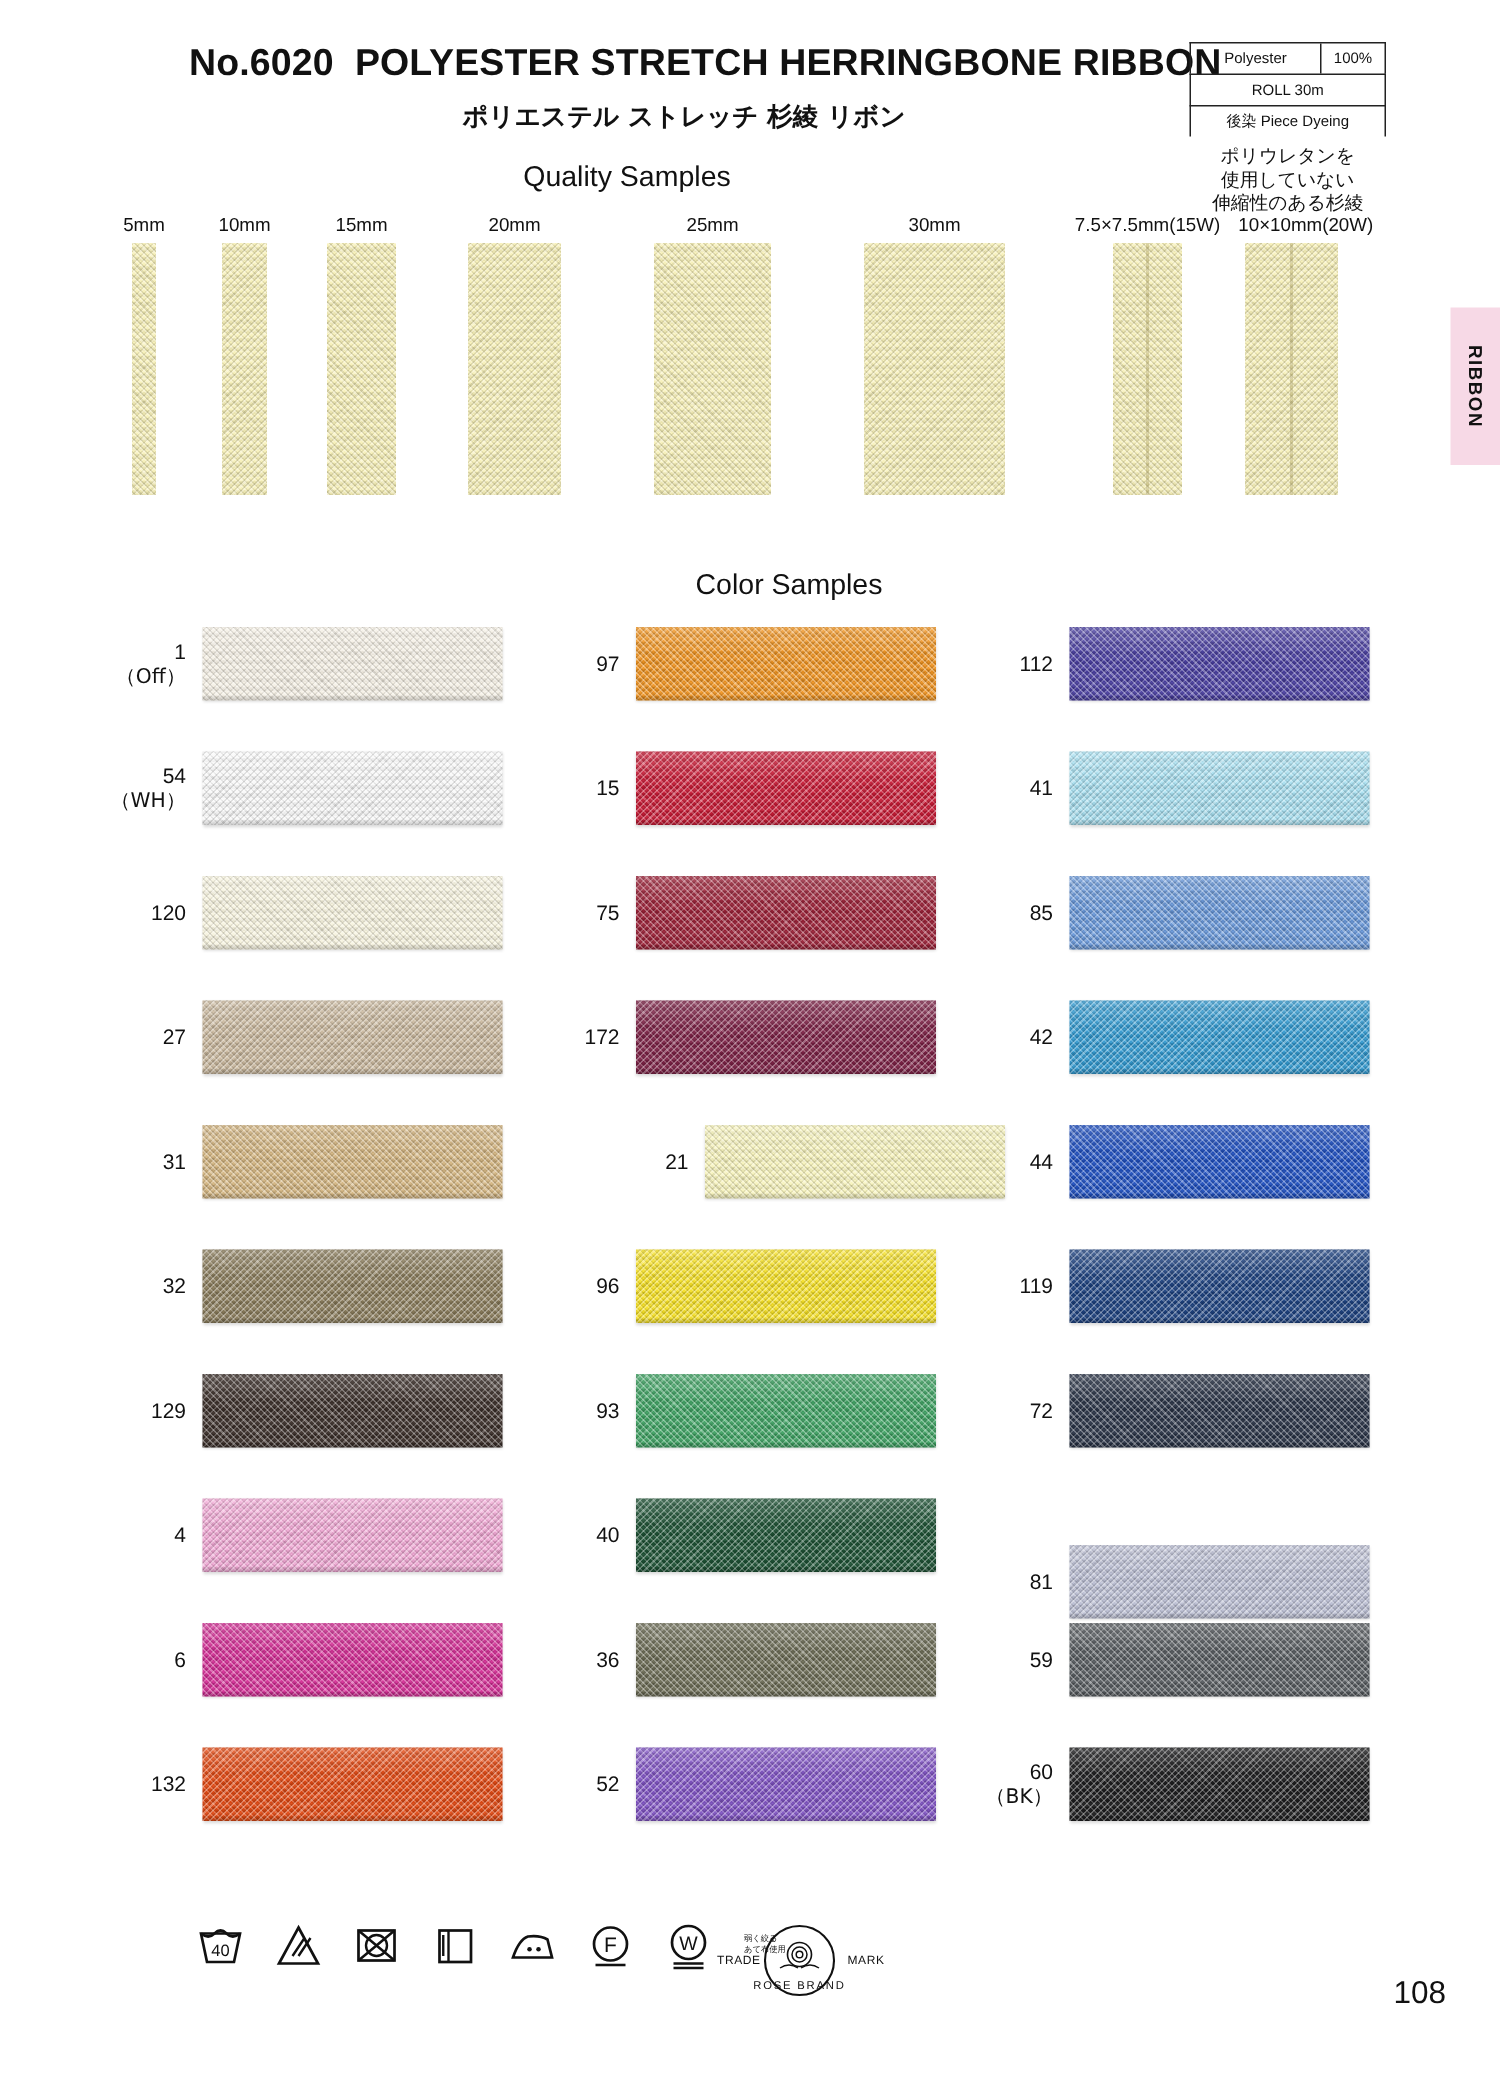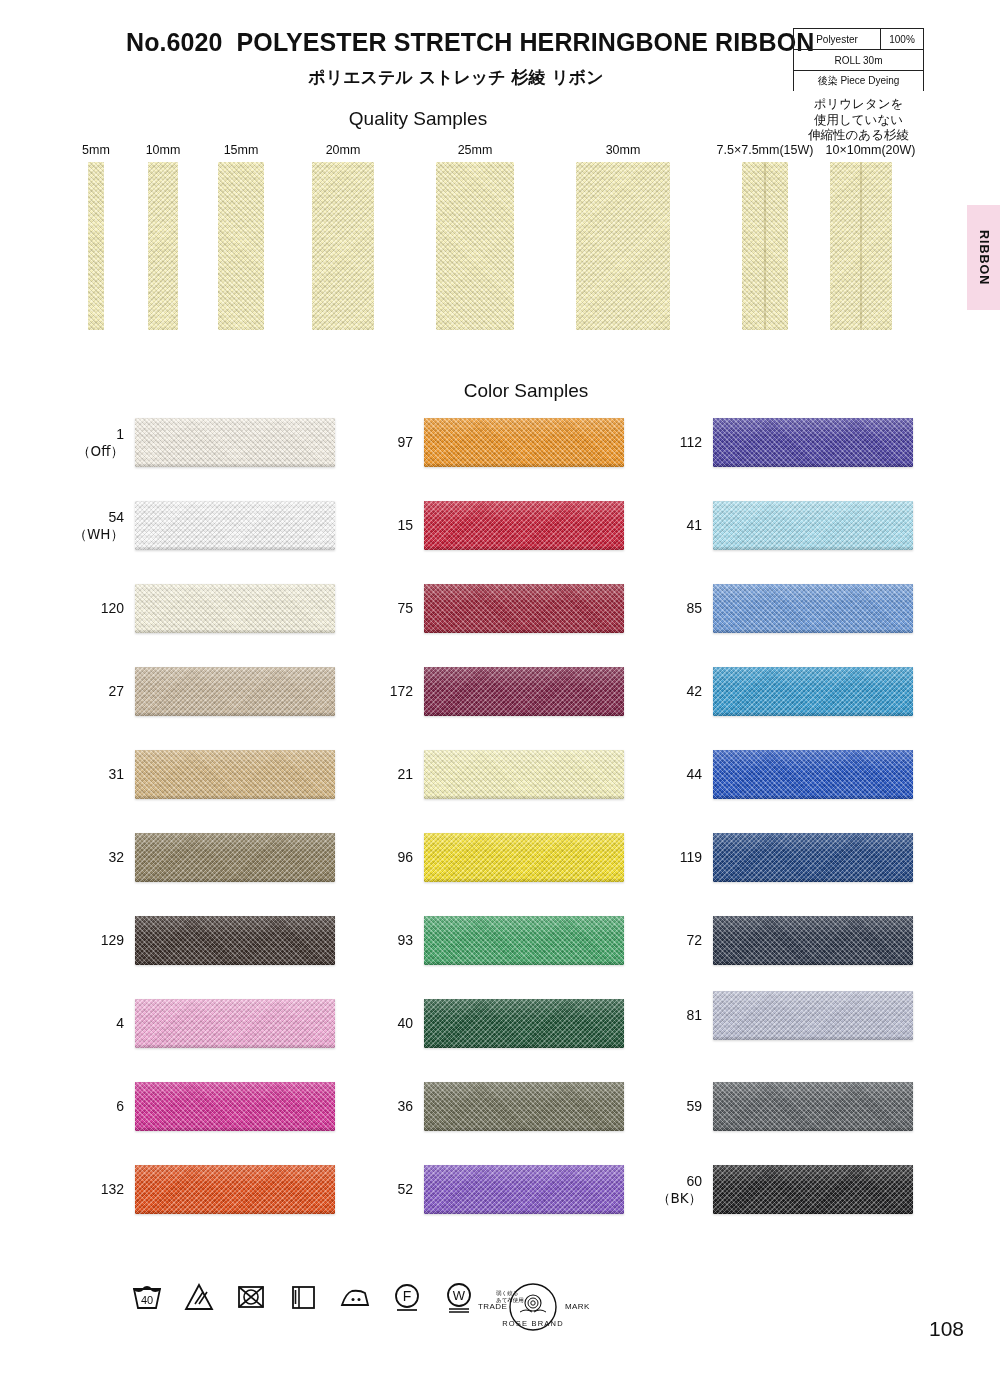--- a/index.html
+++ b/index.html
@@ -313,21 +313,21 @@
       </div>
       <div class="c-row" style="top: 249px; width: 200px;">
         <div class="c-num">
           <div>172</div>
         </div>
         <div class="c-swatch weave alt" style="background-color: rgb(124, 34, 70);">
           <div class="shine"></div>
           <div class="shade"></div>
         </div>
       </div>
-      <div class="c-row" style="top: 332px; width: 164px;">
+      <div class="c-row" style="top: 332px; width: 164px; margin-left: 46px;">
         <div class="c-num">
           <div>21</div>
         </div>
         <div class="c-swatch weave" style="background-color: rgb(247, 243, 188);">
           <div class="shine"></div>
           <div class="shade"></div>
         </div>
       </div>
       <div class="c-row" style="top: 415px; width: 200px;">
         <div class="c-num">
@@ -432,21 +432,21 @@
       </div>
       <div class="c-row" style="top: 498px; width: 200px;">
         <div class="c-num">
           <div>72</div>
         </div>
         <div class="c-swatch weave" style="background-color: rgb(42, 52, 71);">
           <div class="shine"></div>
           <div class="shade"></div>
         </div>
       </div>
-      <div class="c-row" style="top: 573px; width: 232px;">
+      <div class="c-row" style="top: 612px; width: 232px;">
         <div class="c-num">
           <div>81</div>
         </div>
         <div class="c-swatch weave alt" style="background-color: rgb(185, 189, 210);">
           <div class="shine"></div>
           <div class="shade"></div>
         </div>
       </div>
       <div class="c-row" style="top: 664px; width: 200px;">
         <div class="c-num">

